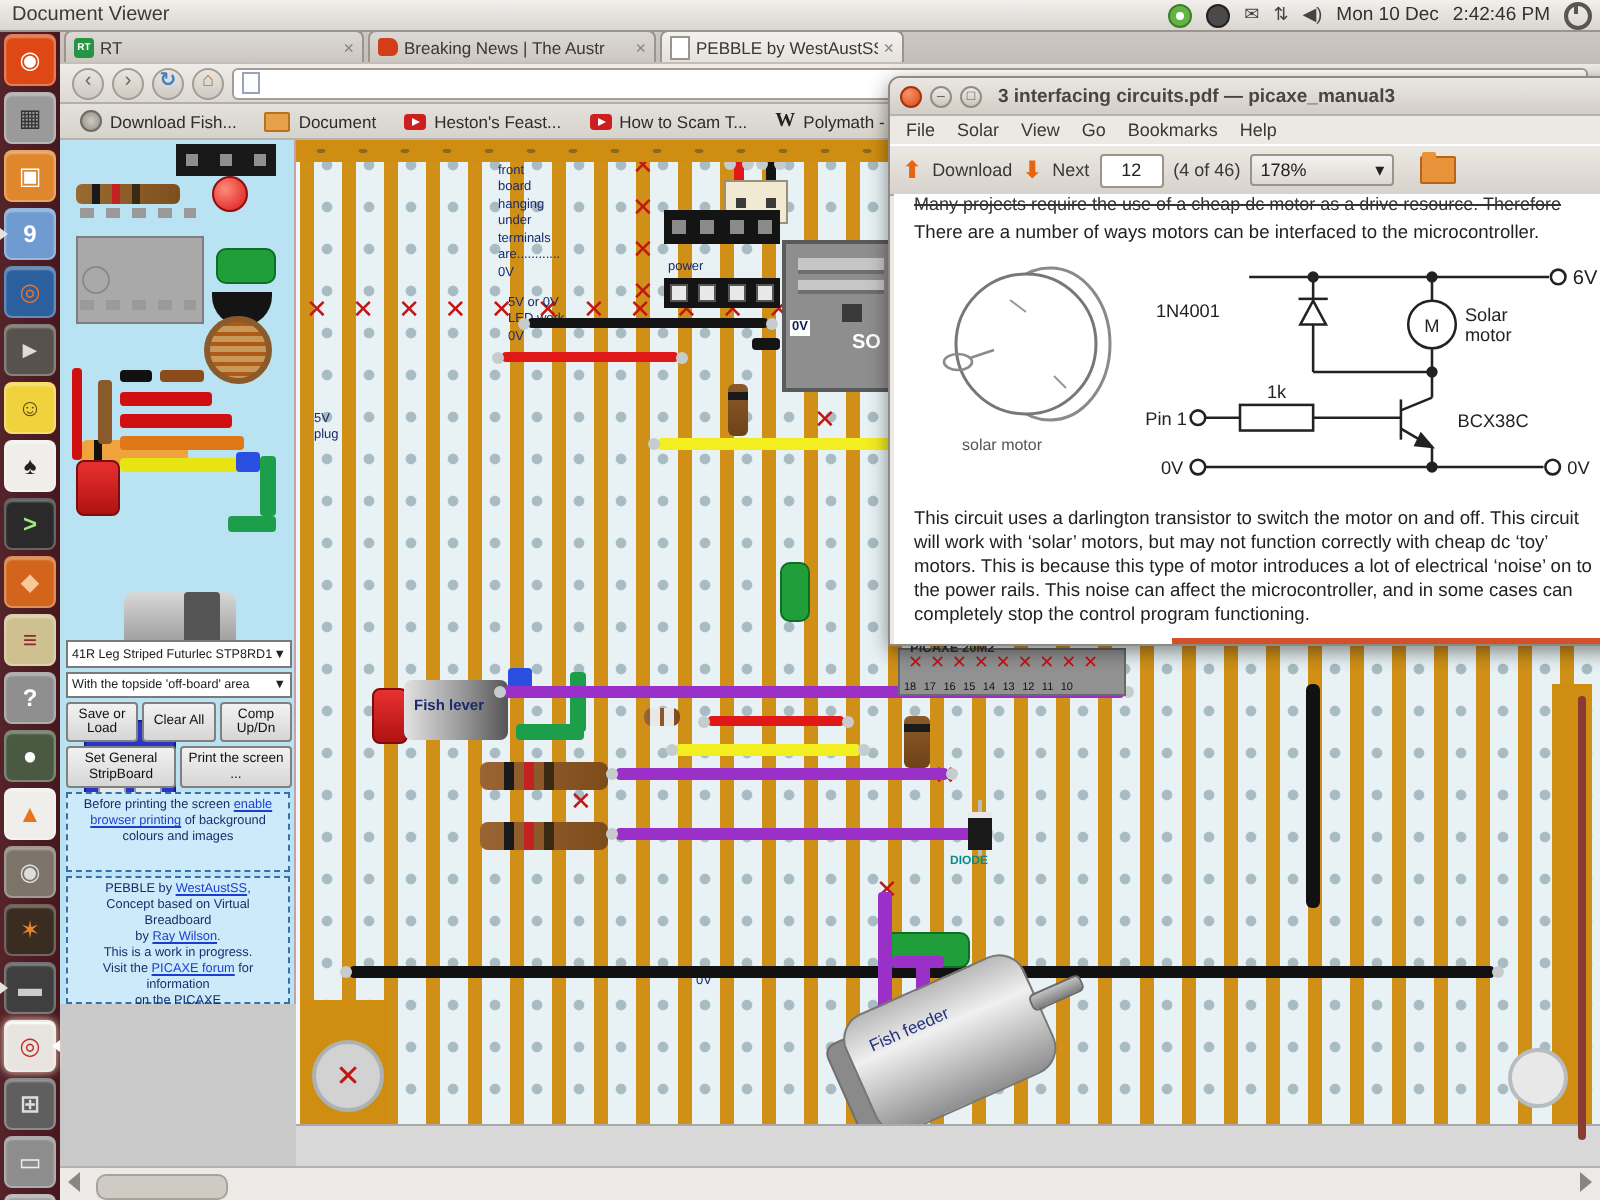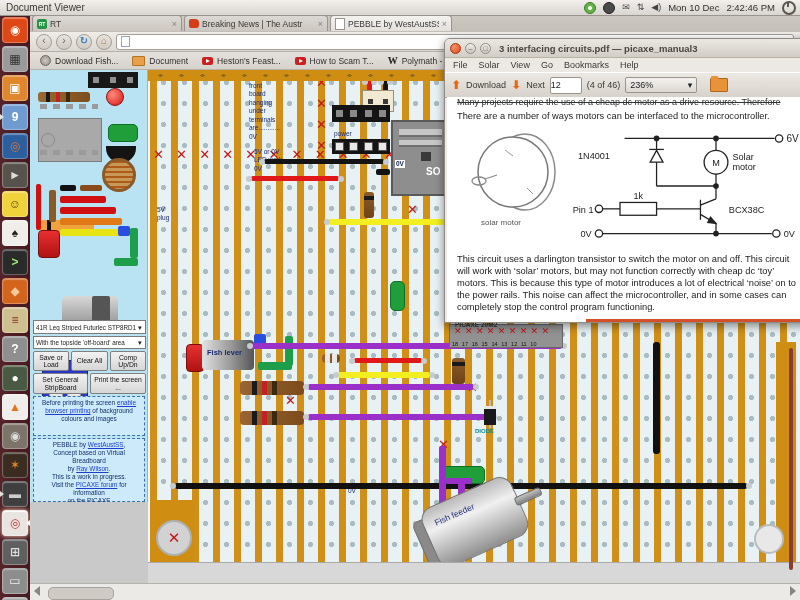--- a/index.html
+++ b/index.html
@@ -156,21 +156,21 @@
   .wbtn{width:11px;height:11px;border-radius:50%;flex:none;box-sizing:border-box}
   .wclose{background:radial-gradient(circle at 35% 30%,#f5926a,#dd4814);border:1px solid #a33410}
   .wmin,.wmax{background:linear-gradient(#efece8,#cac5be);border:1px solid #938d85;color:#5f5a53;font-size:7px;line-height:9px;text-align:center}
   .ptxt{font-size:9.5px;font-weight:bold;color:#4a4540;margin-left:4px;white-space:nowrap;overflow:hidden}
   .pmenu{height:14px;display:flex;align-items:center;gap:11px;padding-left:8px;font-size:9px;color:#3a3833}
   .ptool{height:24px;background:linear-gradient(#ece8e3,#d7d2cb);border-top:1px solid #fff;border-bottom:1px solid #b0aaa2;
          display:flex;align-items:center;gap:5px;padding-left:6px}
   .arrowup,.arrowdn{font-size:12px;font-weight:bold;color:#e8650f}
   .tlabel{font-size:9px;color:#3a3833}
   .pageinput{width:30px;height:15px;background:#fff;border:1px solid #9a948c;border-radius:2px;font-size:9px;
-             color:#222;text-align:left;line-height:15px}
+             color:#222;text-align:center;line-height:15px}
   .zoomdd{width:72px;height:16px;background:linear-gradient(#f4f2ef,#dcd8d3);border:1px solid #9a948c;border-radius:2px;
           font-size:9px;color:#222;display:flex;align-items:center;justify-content:space-between;padding:0 4px;box-sizing:border-box}
   .pfolder{width:16px;height:12px;background:#e8923a;border:1px solid #b5641a;border-radius:1px;position:relative;margin-left:8px}
   .pfolder::before{content:"";position:absolute;left:0;top:-3px;width:7px;height:3px;background:#e8923a;border-radius:1px 1px 0 0}
   .pbody{position:absolute;left:2px;top:58px;right:0;bottom:0;background:#fff;overflow:hidden;padding:2px 10px 0 10px;box-sizing:border-box}
   .pline1{font-size:9px;color:#333;text-decoration:line-through;white-space:nowrap;overflow:hidden;margin-top:-2px}
   .ppara{font-size:9.3px;color:#222;line-height:1.3;margin-top:3px}
   .pfig{position:relative;height:128px}
   .figcap{position:absolute;left:24px;top:96px;font-size:8px;color:#555}
   .prule{position:absolute;right:0;bottom:0;width:62%;height:3px;background:#d4502a}
@@ -525,21 +525,21 @@
     <span>Help</span>
   </div>
   <div class="ptool">
     <span class="arrowup">⬆</span>
     <span class="tlabel">Download</span>
     <span class="arrowdn">⬇</span>
     <span class="tlabel">Next</span>
     <span class="pageinput">12</span>
     <span class="tlabel">(4 of 46)</span>
     <span class="zoomdd">
-      <span>236%</span>
+      <span>178%</span>
       <span>▾</span>
     </span>
     <span class="pfolder"></span>
   </div>
   <div class="pbody">
     <div class="pline1">Many projects require the use of a cheap dc motor as a drive resource. Therefore</div>
     <div class="ppara">There are a number of ways motors can be interfaced to the microcontroller.</div>
     <div class="pfig">
       <svg width="96" height="92" viewBox="0 0 96 92" style="position:absolute;left:10px;top:6px">
         <ellipse cx="58" cy="44" rx="30" ry="38" fill="none" stroke="#8a8a8a" stroke-width="1.5"></ellipse>

